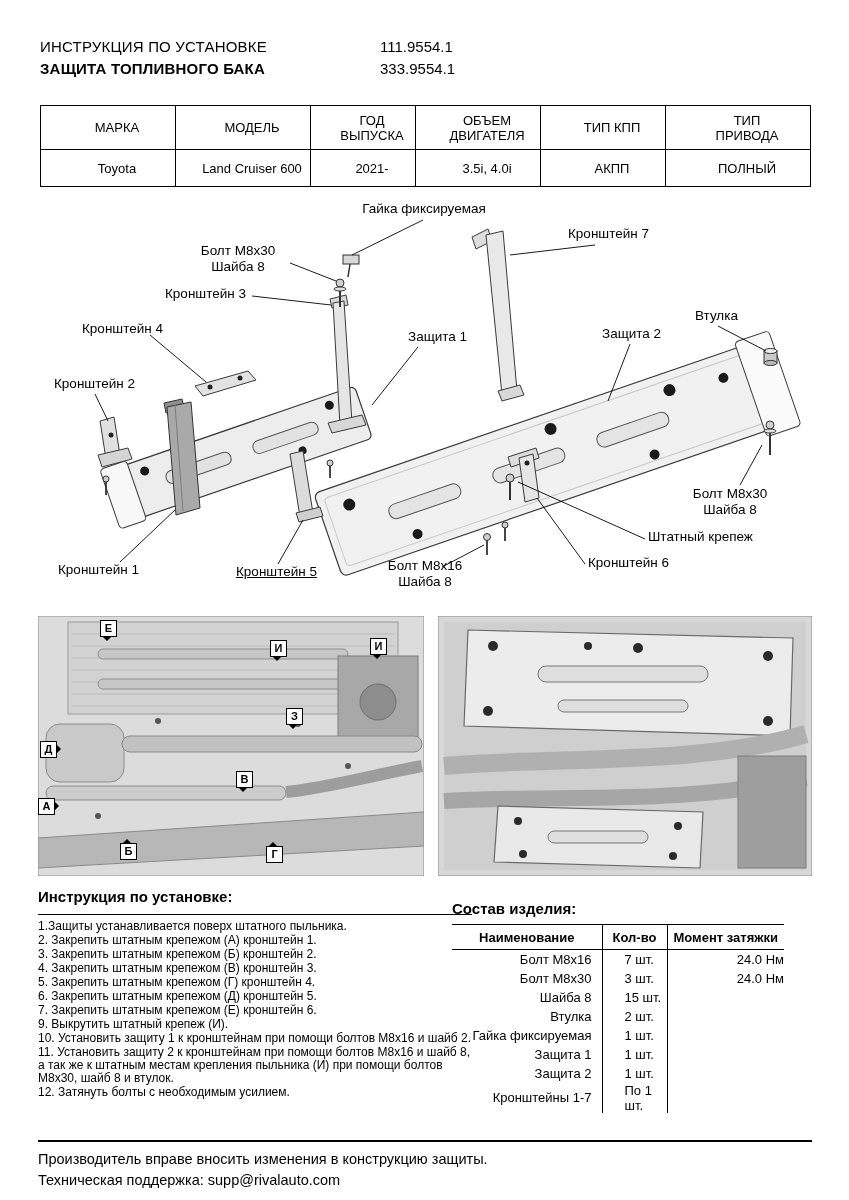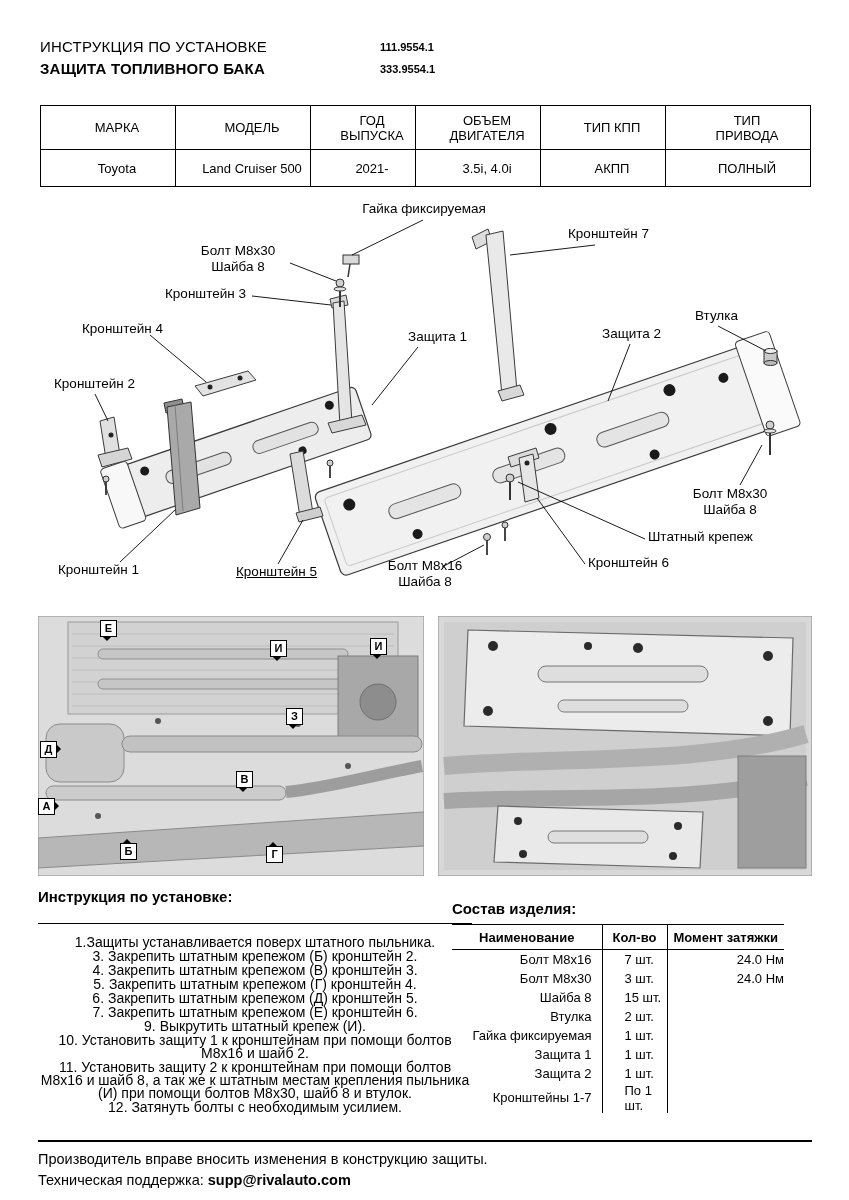--- a/index.html
+++ b/index.html
@@ -7,21 +7,21 @@
   body {
     width:849px; height:1200px;
     font-family:"Liberation Sans","DejaVu Sans",sans-serif;
     color:#000;
   }
   .page { position:relative; width:849px; height:1200px; background:#fff; overflow:hidden; }
 
   
   .header-title { position:absolute; left:40px; top:36px; font-size:15px; line-height:22px; letter-spacing:.2px; }
   .header-title .t2 { font-weight:bold; }
-  .header-nums { position:absolute; left:380px; top:36px; font-size:11px; line-height:22px; font-weight:bold; }
+  .header-nums { position:absolute; left:380px; top:36px; font-size:15px; line-height:22px; font-weight:normal; }
 
   
   table.spec { position:absolute; left:40px; top:105px; width:770px; border-collapse:collapse; table-layout:fixed; }
   table.spec th, table.spec td {
     border:1px solid #000; font-size:13px; font-weight:normal;
     text-align:center; vertical-align:middle; white-space:pre-line;padding-left:18px;
   }
   table.spec th { height:44px; }
   table.spec td { height:37px; }
 
@@ -40,43 +40,43 @@
     display:flex; align-items:center; justify-content:center;
     font-size:11px; font-weight:bold; z-index:5; line-height:1;
   }
   .marker::after { content:""; position:absolute; width:0; height:0; border:5px solid transparent; }
   .m-down::after  { border-top-color:#000;    top:15px;  left:1px; }
   .m-up::after    { border-bottom-color:#000; bottom:15px; left:1px; }
   .m-right::after { border-left-color:#000;   left:15px; top:2px; }
 
   
   .instructions { position:absolute; left:38px; top:888px; width:434px; }
-  .instructions h2 { font-size:15px; font-weight:bold; margin-bottom:18px; }
-  .steps { border-top:1.5px solid #000; padding-top:12px; font-size:14px; line-height:13px;text-align:center; }
+  .instructions h2 { font-size:15px; font-weight:bold; margin-bottom:9px; }
+  .steps { border-top:1.5px solid #000; padding-top:5px; font-size:12px; line-height:13px; }
   .step { margin-bottom:1px; }
 
   
   .parts { position:absolute; left:452px; top:900px; width:332px; }
   .parts h2 { font-size:15px; font-weight:bold; margin-bottom:7px; }
   table.parts-table { width:332px; border-collapse:collapse; table-layout:fixed; }
   table.parts-table th {
     border-top:1.5px solid #000; border-bottom:1.5px solid #000;
     font-size:13px; font-weight:bold; height:25px; text-align:center; vertical-align:middle;
   }
   table.parts-table td { font-size:13px; height:19px; vertical-align:middle; }
   .pc1 { width:150px; }
   .pc2 { width:65px; border-left:1.5px solid #000; }
   .pc3 { width:117px; border-left:1.5px solid #000; }
   td.pc1 { text-align:right; padding-right:10px; }
   td.pc2 { text-align:left; padding-left:22px; }
   td.pc3 { text-align:right; padding-left:10px; }
 
   
   .footer { position:absolute; left:38px; top:1140px; width:774px; border-top:2px solid #000; padding-top:7px; font-size:14.5px; line-height:21px; }
-  .footer .email { font-weight:bold; }
+  .footer .email { font-weight:normal; }
 </style>
 </head>
 <body>
 
 <div class="page">
 
   <div class="header-title">
     <div class="t1">ИНСТРУКЦИЯ ПО УСТАНОВКЕ</div>
     <div class="t2">ЗАЩИТА ТОПЛИВНОГО БАКА</div>
   </div>
@@ -101,21 +101,21 @@
       <th>ГОД
 ВЫПУСКА</th>
       <th>ОБЪЕМ
 ДВИГАТЕЛЯ</th>
       <th>ТИП КПП</th>
       <th>ТИП
 ПРИВОДА</th>
     </tr>
     <tr>
       <td>Toyota</td>
-      <td>Land Cruiser 500</td>
+      <td>Land Cruiser 600</td>
       <td>2021-</td>
       <td>3.5i, 4.0i</td>
       <td>АКПП</td>
       <td>ПОЛНЫЙ</td>
     </tr>
   </tbody>
     </table>
 
   <div class="diagram">
     <svg width="770" height="405" viewBox="0 0 770 405">
@@ -344,20 +344,21 @@
         <circle cx="85" cy="238" r="4" fill="#2a2a2a"></circle>
           <circle cx="235" cy="240" r="4" fill="#2a2a2a"></circle>
       </svg>
     </div>
   </div>
 
   <div class="instructions">
     <h2>Инструкция по установке:</h2>
     <div class="steps">
       <div class="step">1.Защиты устанавливается поверх штатного пыльника.</div>
+      <div class="step">2. Закрепить штатным крепежом (А) кронштейн 1.</div>
       <div class="step">3. Закрепить штатным крепежом (Б) кронштейн 2.</div>
       <div class="step">4. Закрепить штатным крепежом (В) кронштейн 3.</div>
       <div class="step">5. Закрепить штатным крепежом (Г) кронштейн 4.</div>
       <div class="step">6. Закрепить штатным крепежом (Д) кронштейн 5.</div>
       <div class="step">7. Закрепить штатным крепежом (Е) кронштейн 6.</div>
       <div class="step">9. Выкрутить штатный крепеж (И).</div>
       <div class="step">10. Установить защиту 1 к кронштейнам при помощи болтов М8х16 и шайб 2.</div>
       <div class="step">11. Установить защиту 2 к кронштейнам при помощи болтов М8х16 и шайб 8, а так же к штатным местам крепления пыльника (И) при помощи болтов М8х30, шайб 8 и втулок.</div>
       <div class="step">12. Затянуть болты с необходимым усилием.</div>
     </div>

